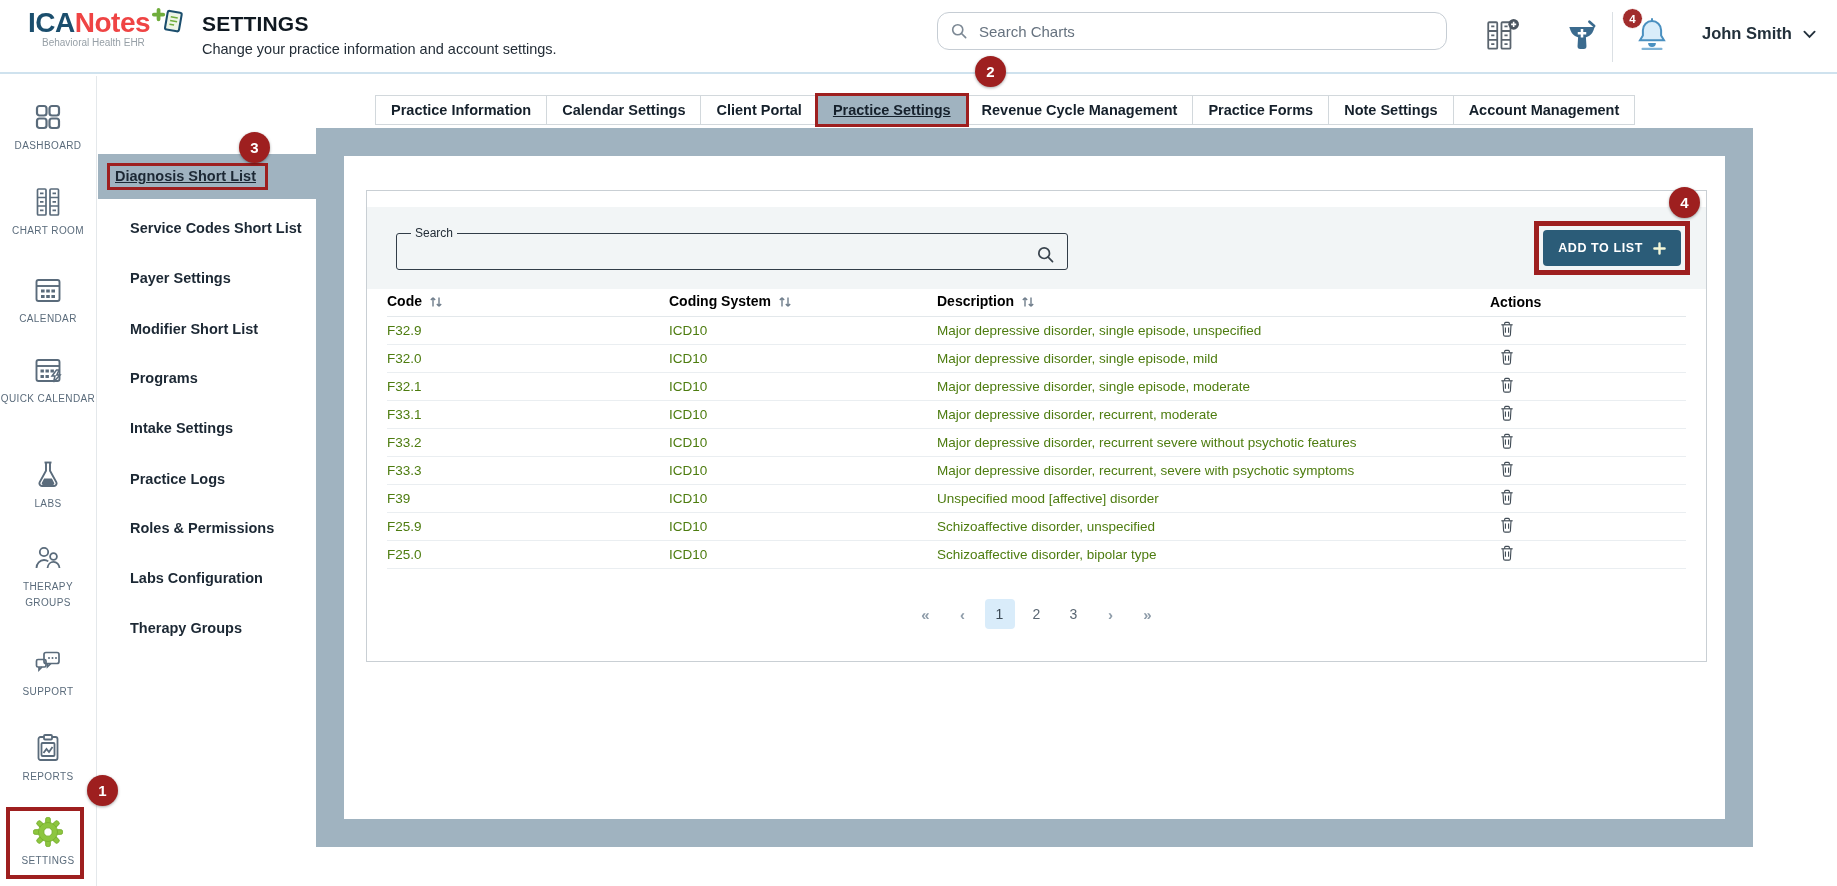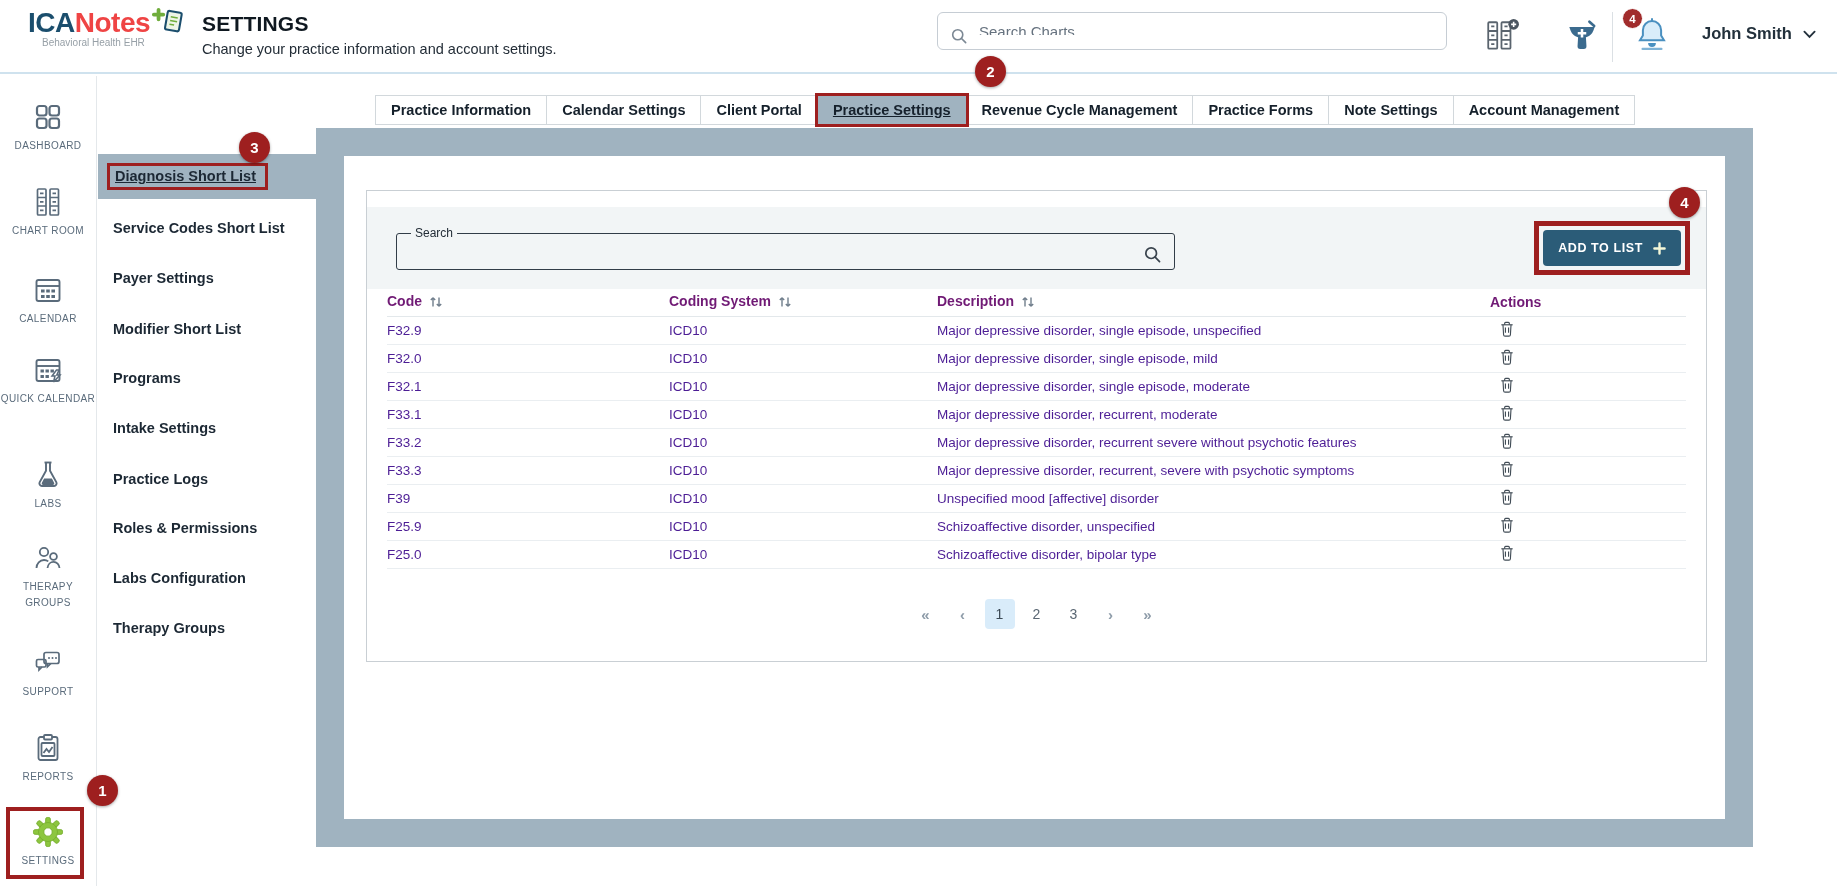--- a/index.html
+++ b/index.html
@@ -14,21 +14,21 @@
             background:#fff; border-bottom:2px solid #cfe2ee; z-index:5; }
   .logo { position:absolute; left:28px; top:9px; width:170px; cursor:pointer; }
   .logo-main { display:flex; align-items:flex-start; font-size:28px; font-weight:bold; letter-spacing:-0.5px; line-height:1; }
   .logo-ica { color:#1b4e6d; } .logo-notes { color:#ef4444; }
   .logo-doc { width:34px; height:30px; margin-left:1px; margin-top:-2px; }
   .logo-tag { font-size:10px; color:#97a0a7; margin-top:0; text-align:left; padding-left:14px; }
   .titleblock { position:absolute; left:202px; top:12px; }
   .page-title { margin:0; font-size:21px; font-weight:800; color:#0f1820; letter-spacing:0.2px; }
   .page-subtitle { font-size:14.5px; color:#232d37; margin-top:5px; }
   .global-search { position:absolute; left:937px; top:12px; width:510px; height:38px;
-    border:1px solid #c6cdd4; border-radius:6px; display:flex; 
+    border:1px solid #c6cdd4; border-radius:12px; display:flex; align-items:center;
     padding:14px 12px; gap:9px; color:#7c8894; background:#fff; }
   .global-search svg { width:18px; height:18px; flex:none; }
   .global-search input { border:none; outline:none; font-size:15px; color:#333; width:100%;
     background:transparent; font-family:inherit; }
   .global-search input::placeholder { color:#66727f; }
   .top-icon { position:absolute; top:16px; width:36px; height:40px; color:#5a646e; cursor:pointer; }
   .top-icon svg { width:100%; height:100%; }
   .icon-cabinet { left:1484px; }
   .icon-pharm  { left:1564px; }
   .top-divider { position:absolute; left:1612px; top:12px; width:1px; height:50px; background:#dbe0e4; }
@@ -59,55 +59,55 @@
     line-height:1.55; color:#5a6b7b; }
   .side-item:nth-of-type(1){top:25px} .side-item:nth-of-type(2){top:110px}
   .side-item:nth-of-type(3){top:198px} .side-item:nth-of-type(4){top:278px}
   .side-item:nth-of-type(5){top:383px} .side-item:nth-of-type(6){top:466px}
   .side-item:nth-of-type(7){top:571px} .side-item:nth-of-type(8){top:656px}
   .side-item:nth-of-type(9){top:740px}
 
   
   .secondary-sidebar { position:absolute; left:98px; top:76px; width:218px; height:810px; background:#fff; z-index:2; }
   .sub-item { position:absolute; left:0; width:218px; height:45px; display:flex; align-items:center;
-    padding-left:15px; font-size:14.5px; font-weight:bold; color:#1c2834; cursor:pointer; white-space:nowrap; }
+    padding-left:32px; font-size:14.5px; font-weight:bold; color:#1c2834; cursor:pointer; white-space:nowrap; }
   .sub-item:nth-of-type(1){top:78px} .sub-item:nth-of-type(2){top:129px}
   .sub-item:nth-of-type(3){top:179px} .sub-item:nth-of-type(4){top:230px}
   .sub-item:nth-of-type(5){top:279px} .sub-item:nth-of-type(6){top:329px}
   .sub-item:nth-of-type(7){top:380px} .sub-item:nth-of-type(8){top:429px}
   .sub-item:nth-of-type(9){top:479px} .sub-item:nth-of-type(10){top:529px}
   .sub-item.active { background:#a0b3c0; padding-left:9px; }
   .sub-item.active .lbl { border:3px solid #9e1f1f; padding:2px 9px 3px 5px; text-decoration:underline; background:transparent;text-align:center; }
 
   
   .content-frame { position:absolute; left:316px; top:128px; width:1437px; height:719px; background:#a0b3c0; z-index:1; }
   .content-inner { position:absolute; left:28px; top:28px; right:28px; bottom:28px; background:#fff; }
   .card { position:absolute; left:22px; top:34px; width:1341px; height:472px;
     border:1px solid #c9cfd4; background:#fff; }
   .card-top { margin-top:16px; height:82px; background:#f2f5f6; display:flex; align-items:center;
     justify-content:space-between; padding:0 16px 0 29px; }
-  .search-field { width:779px; height:44px; border:1.6px solid #323d48; border-radius:3px;
+  .search-field { width:672px; height:44px; border:1.6px solid #323d48; border-radius:3px;
     margin:0; padding:0 12px; display:flex; align-items:center; background:transparent; }
   .search-field legend { font-size:12px; color:#232d37; padding:0 4px; margin-left:2px; }
   .search-field input { flex:1; border:none; outline:none; background:transparent; font-size:14px;
     color:#333; font-family:inherit; }
   .search-field svg { width:19px; height:19px; color:#39434d; flex:none; cursor:pointer; }
   .add-wrap { border:5px solid #9e1f1f; padding:4px; background:transparent; }
   .add-btn { height:36px; background:#2b5c78; color:#fff; border:none; border-radius:4px;
     font-size:12.5px; font-weight:bold; letter-spacing:0.6px; padding:0 15px;
     display:flex; align-items:center; gap:10px; cursor:pointer; font-family:inherit; }
   .add-btn svg { width:13px; height:13px; color:#f4f7d8; }
 
   
   .table-wrap { margin:0 20px; }
   table { width:100%; border-collapse:collapse; table-layout:fixed; }
   col.c-code{width:282px} col.c-sys{width:268px} col.c-desc{width:553px} col.c-act{width:196px}
-  th { text-align:left; font-size:14px; font-weight:bold; color:#701a75; height:27px;
+  th { text-align:left; font-size:14px; font-weight:bold; color:#000000; height:27px;
     border-bottom:1px solid #e3e8eb; padding:0; cursor:pointer; white-space:nowrap; }
-  td { font-size:13.5px; color:#4c1d95; height:28px; border-bottom:1px solid #eaeef1; padding:0; white-space:nowrap; overflow:hidden; }
+  td { font-size:13.5px; color:#4d7c0f; height:28px; border-bottom:1px solid #eaeef1; padding:0; white-space:nowrap; overflow:hidden; }
   .sort { display:inline-block; vertical-align:-2px; margin-left:7px; color:#707e8c; }
   .sort svg { width:14px; height:12px; }
   .trash-btn { background:none; border:none; cursor:pointer; padding:1px 2px; color:#424d57; margin-left:8px; }
   .trash-btn svg { width:14px; height:16px; display:block; }
 
   
   .pagination { position:absolute; left:0; right:0; top:408px; display:flex; justify-content:center;
     gap:7px; align-items:center; }
   .pg { min-width:30px; height:30px; display:flex; align-items:center; justify-content:center;
     font-size:14px; color:#5a6773; cursor:pointer; border-radius:4px; padding:0 4px; }

